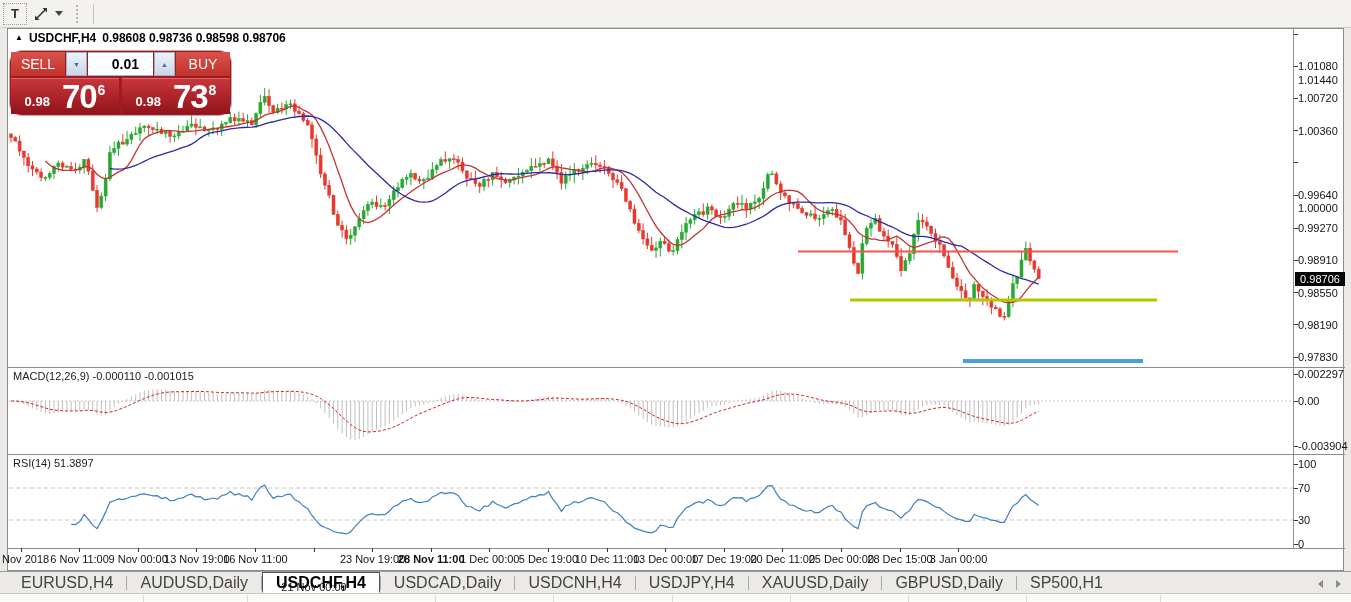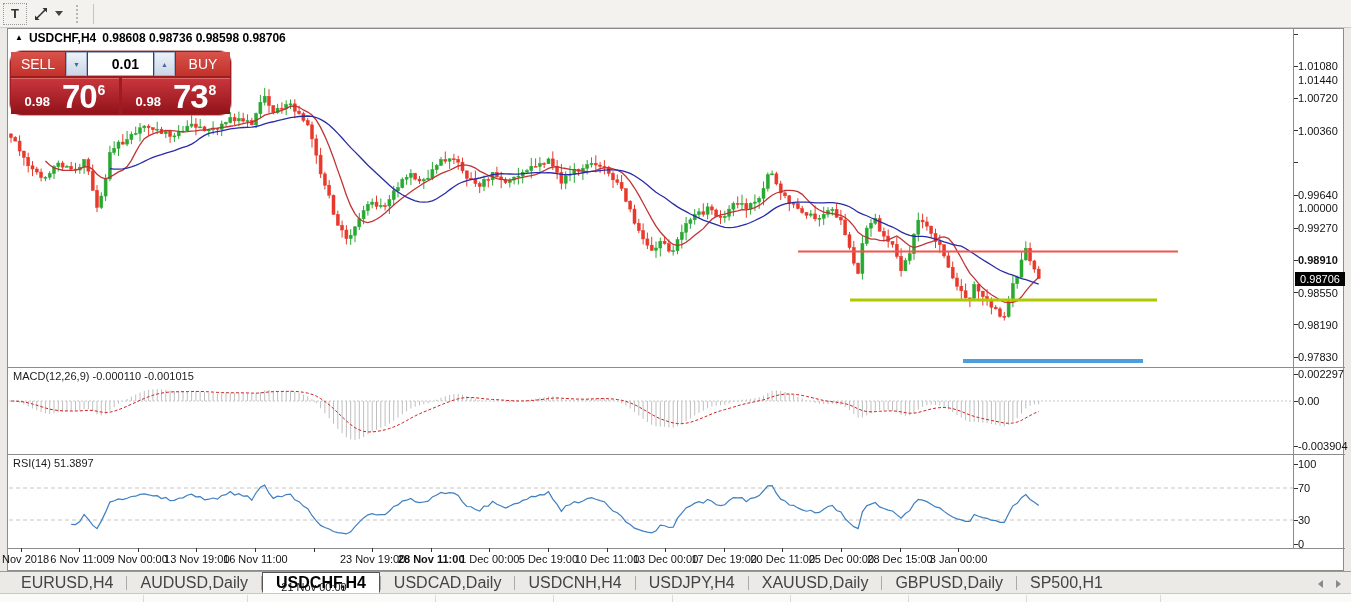--- a/index.html
+++ b/index.html
@@ -897,21 +897,21 @@
     <div class="price-tag" id="price-tag" style="top: 242.631px;">0.98706</div>
 
     <div id="axis-labels">
         <div class="axis-label" style="top: -1px; margin-top: 46px;">1.01440</div>
         <div class="axis-label" style="top: 31.2119px;">1.01080</div>
         <div class="axis-label" style="top: 63.4238px;">1.00720</div>
         <div class="axis-label" style="top: 95.6356px;">1.00360</div>
         <div class="axis-label" style="top: 137px; margin-top: 36px;">1.00000</div>
         <div class="axis-label" style="top: 160.059px;">0.99640</div>
         <div class="axis-label" style="top: 193.166px;">0.99270</div>
-        <div class="axis-label" style="top: 225.378px; font-weight: bold;">0.98910</div>
+        <div class="axis-label" style="top: 225.378px;">0.98910</div>
         <div class="axis-label" style="top: 257.59px;">0.98550</div>
         <div class="axis-label" style="top: 289.802px;">0.98190</div>
         <div class="axis-label" style="top: 322.014px;">0.97830</div>
         <div class="axis-label" style="top: 339.291px;">0.002297</div>
         <div class="axis-label" style="top: 366px;">0.00</div>
         <div class="axis-label" style="top: 411.395px;">-0.003904</div>
         <div class="axis-label" style="top: 429px;">100</div>
         <div class="axis-label" style="top: 453px;">70</div>
         <div class="axis-label" style="top: 485px;">30</div>
         <div class="axis-label" style="top: 509px;">0</div>

